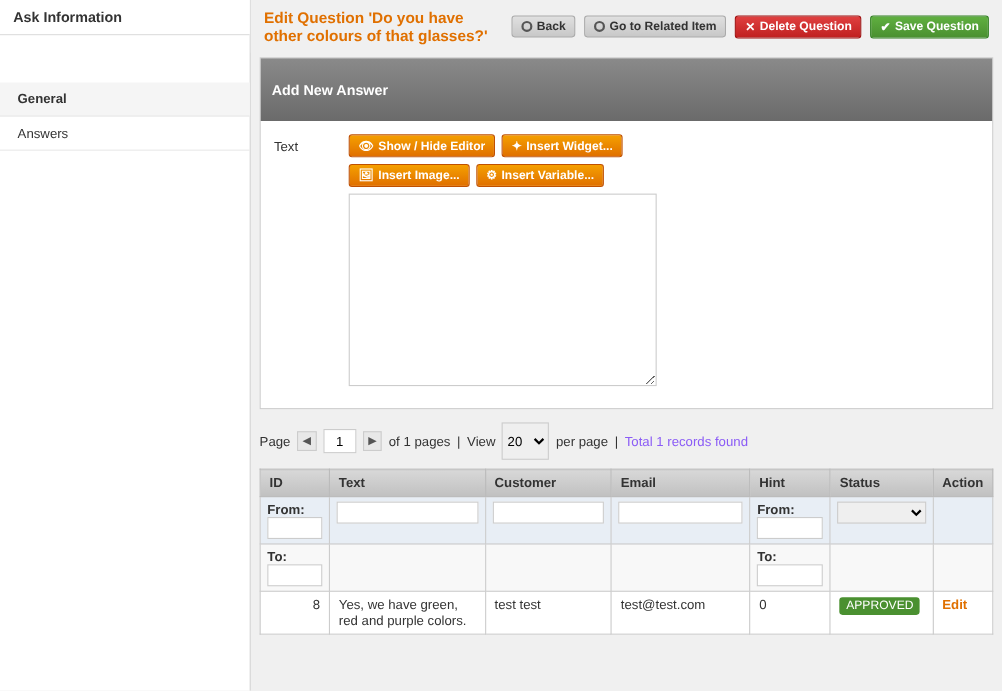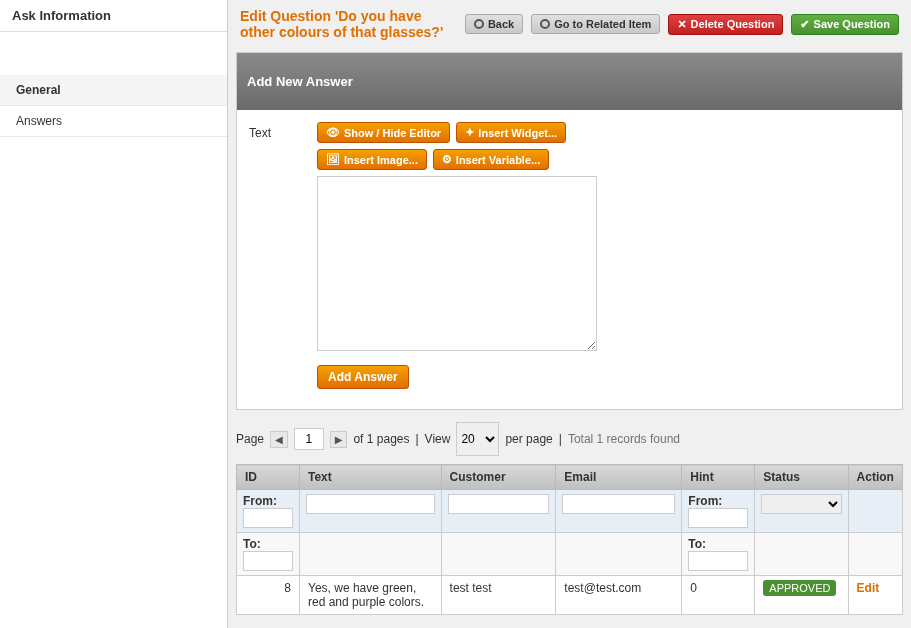--- a/index.html
+++ b/index.html
@@ -45,21 +45,21 @@
     .answer-textarea { width: 280px; height: 175px; border: 1px solid #ccc; padding: 4px; font-size: 12px; resize: both; }
 
     
     .add-answer-btn { margin-top: 8px; }
 
     
     .pagination-bar { display: flex; align-items: center; gap: 6px; padding: 8px 8px; font-size: 12px; color: #333; }
     .pagination-bar input[type=text] { width: 30px; height: 22px; border: 1px solid #ccc; text-align: center; font-size: 12px; }
     .pagination-bar select { height: 22px; border: 1px solid #ccc; font-size: 12px; }
     .pagination-arrow { cursor: pointer; color: #555; padding: 2px 4px; border: 1px solid #ccc; background: #e8e8e8; font-size: 10px; }
-    .total-records { color: #737373; }
+    .total-records { color: #8b5cf6; }
     .pagination-actions { margin-left: auto; display: flex; gap: 6px; }
 
     
     .data-table { width: 100%; border-collapse: collapse; font-size: 12px; }
     .data-table th { background: linear-gradient(to bottom, #d8d8d8, #c0c0c0); border: 1px solid #bbb; padding: 5px 8px; text-align: left; font-weight: bold; color: #333; }
     .data-table td { border: 1px solid #ccc; padding: 5px 8px; vertical-align: top; background: #fff; }
     .data-table tr:nth-child(even) td { background: #f8f8f8; }
     .data-table input[type=text] { width: 100%; height: 20px; border: 1px solid #ccc; font-size: 11px; padding: 1px 3px; }
     .data-table select { width: 100%; height: 20px; border: 1px solid #ccc; font-size: 11px; }
 
@@ -128,23 +128,20 @@
               <button class="btn btn-orange btn-sm">
                 <span>🖼</span>
                 <span>Insert Image...</span>
               </button>
               <button class="btn btn-orange btn-sm">
                 <span>⚙</span>
                 <span>Insert Variable...</span>
               </button>
             </div>
             <textarea class="answer-textarea" style=""></textarea>
-            <div>
-              <button class="btn btn-orange add-answer-btn">Add Answer</button>
-            </div>
           </div>
         </div>
       </div>
     </div>
 
     <div class="pagination-bar">
       <span>Page</span>
       <button class="pagination-arrow">◀</button>
       <input type="text" value="1" style="width: 30px; height: 22px; border: 1px solid rgb(204, 204, 204); text-align: center; font-size: 12px;">
       <button class="pagination-arrow">▶</button>

